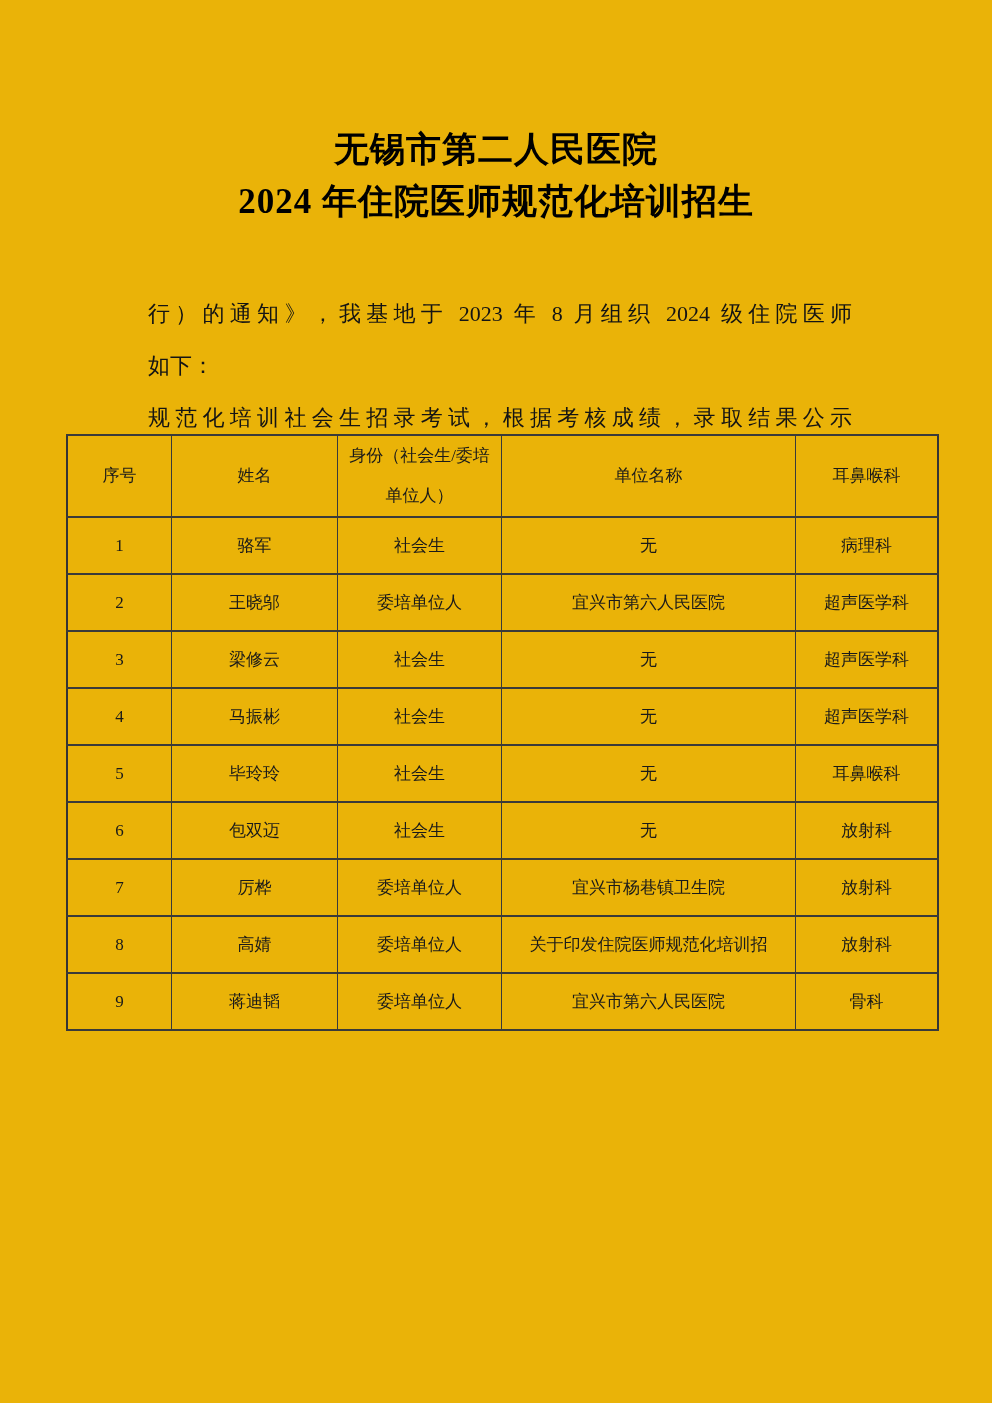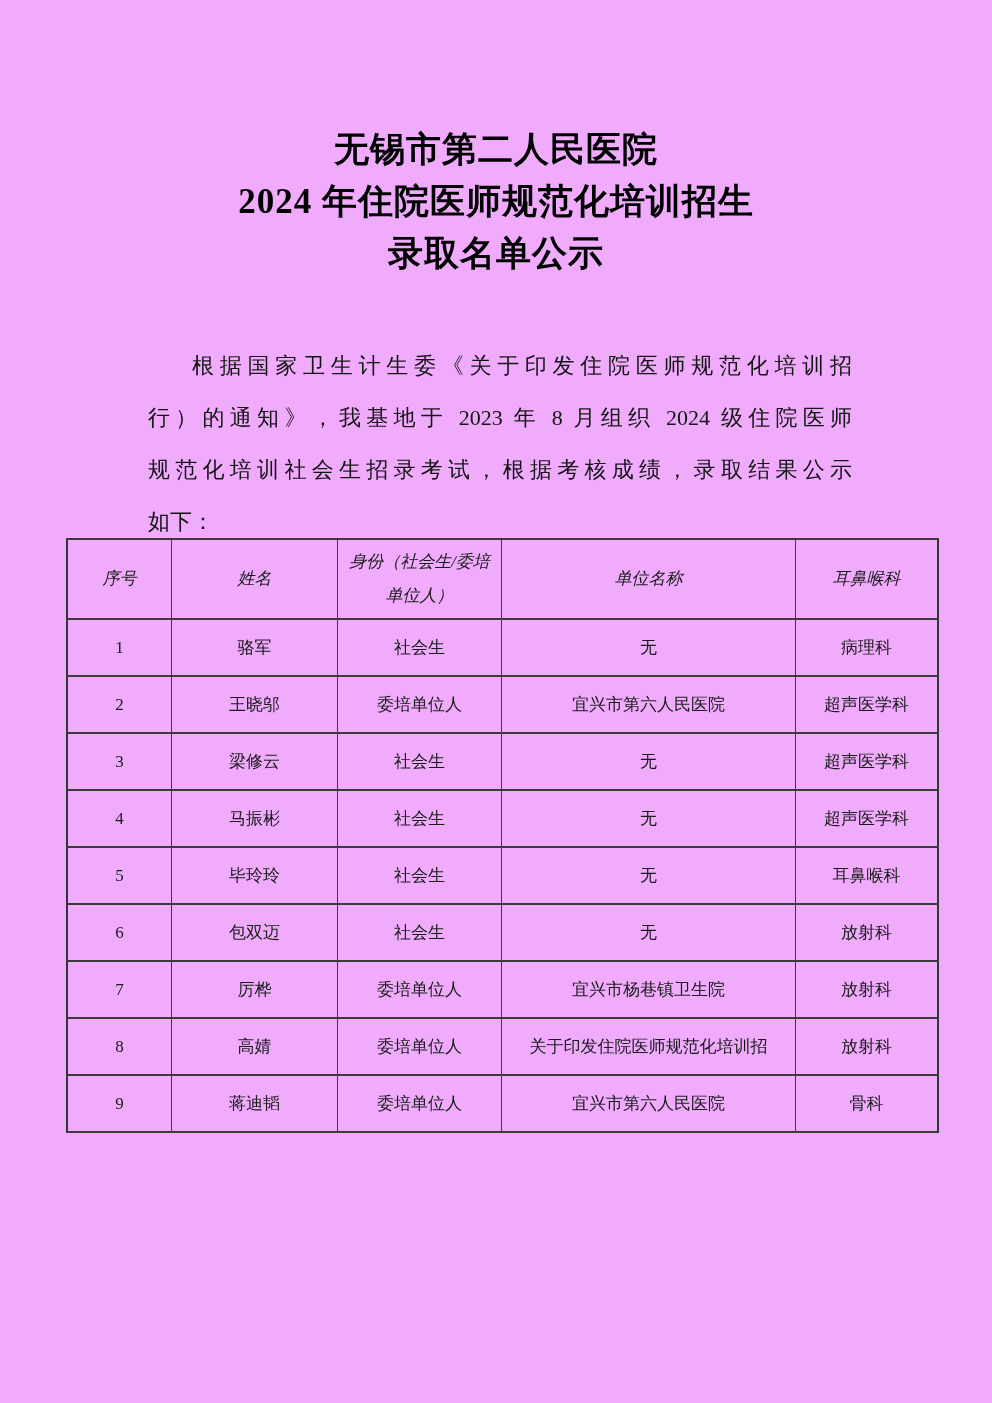--- a/index.html
+++ b/index.html
@@ -4,21 +4,21 @@
 <style>
   html, body {
     margin: 0;
     padding: 0;
     background: #ffffff;
   }
   .page {
     position: relative;
     width: 992px;
     height: 1403px;
-    background: #f0abfc;
+    background: #eab308;
     color: #111111;
     font-family: "Liberation Serif", "DejaVu Serif", serif;
     overflow: hidden;
   }
   
   .title-block {
     padding-top: 124px;
     text-align: center;
     font-weight: 700;
     font-size: 35px;
@@ -62,49 +62,46 @@
     border-bottom-width: 2px;
     text-align: center;
     vertical-align: middle;
     font-weight: 400;
     padding: 0 4px;
     overflow: hidden;
   }
   .admission-table { border: 2px solid #353535; }
   .admission-table th {
     height: 78px;
-    line-height: 34px;
+    line-height: 40px;
     white-space: pre-line;
-    font-style: italic;
   }
   .admission-table td {
     height: 55px;
   }
   .admission-table th:nth-child(1), .admission-table td:nth-child(1) { width: 95px; }
   .admission-table th:nth-child(2), .admission-table td:nth-child(2) { width: 157px; }
   .admission-table th:nth-child(3), .admission-table td:nth-child(3) { width: 155px; }
   .admission-table th:nth-child(4), .admission-table td:nth-child(4) { width: 285px; }
   .admission-table th:nth-child(5), .admission-table td:nth-child(5) { width: 133px; }
 </style>
 </head>
 <body>
 
 <div class="page">
 
   <header class="title-block">
     <div>无锡市第二人民医院</div>
     <div>2024 年住院医师规范化培训招生</div>
-    <div>录取名单公示</div>
   </header>
 
   <section class="body-text">
-    <div class="para-line justify indent">根据国家卫生计生委《关于印发住院医师规范化培训招</div>
     <div class="para-line justify">行）的通知》，我基地于 2023 年 8 月组织 2024 级住院医师</div>
+    <div class="para-line">如下：</div>
     <div class="para-line justify">规范化培训社会生招录考试，根据考核成绩，录取结果公示</div>
-    <div class="para-line">如下：</div>
   </section>
 
   <table class="admission-table">
     <thead>
       <tr>
           <th>序号</th>
           <th>姓名</th>
           <th>身份（社会生/委培
 单位人）</th>
           <th>单位名称</th>

